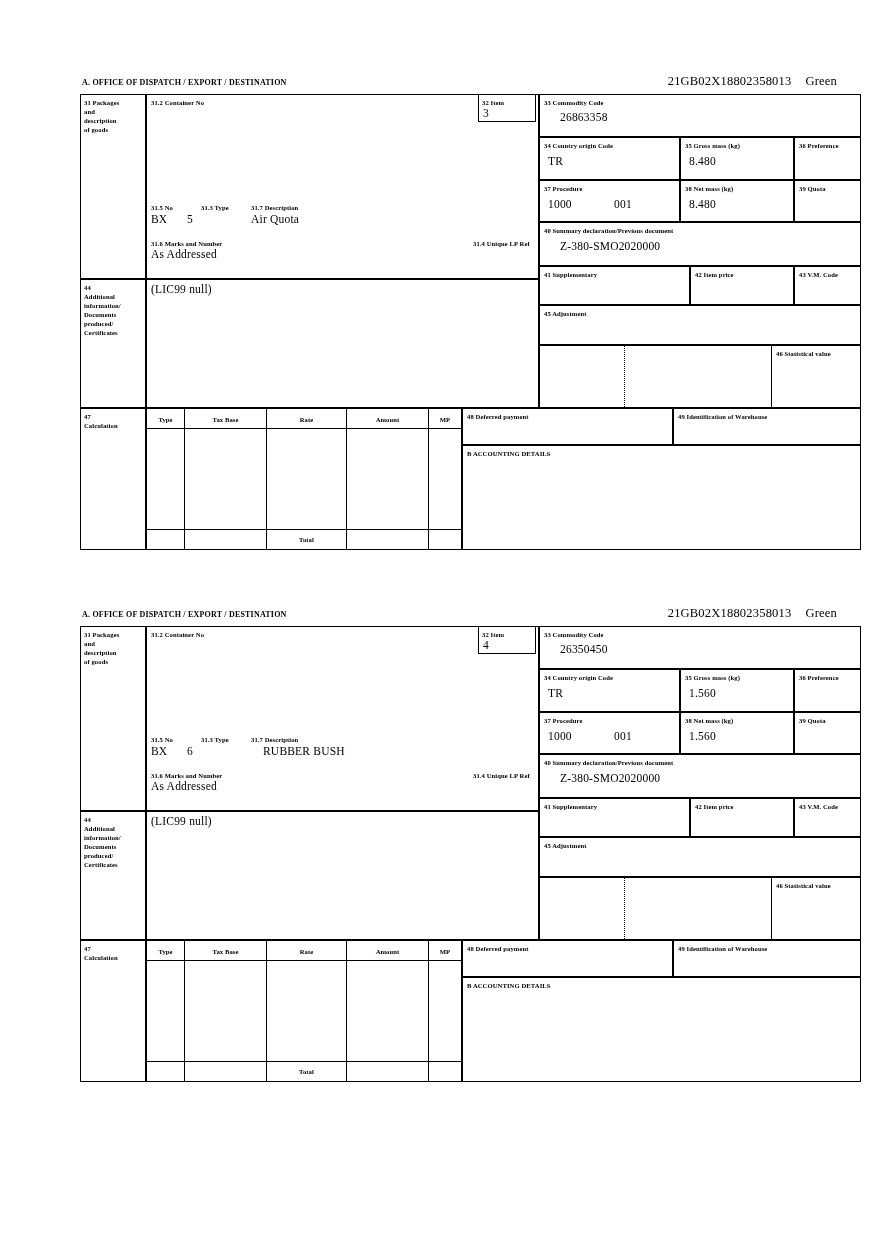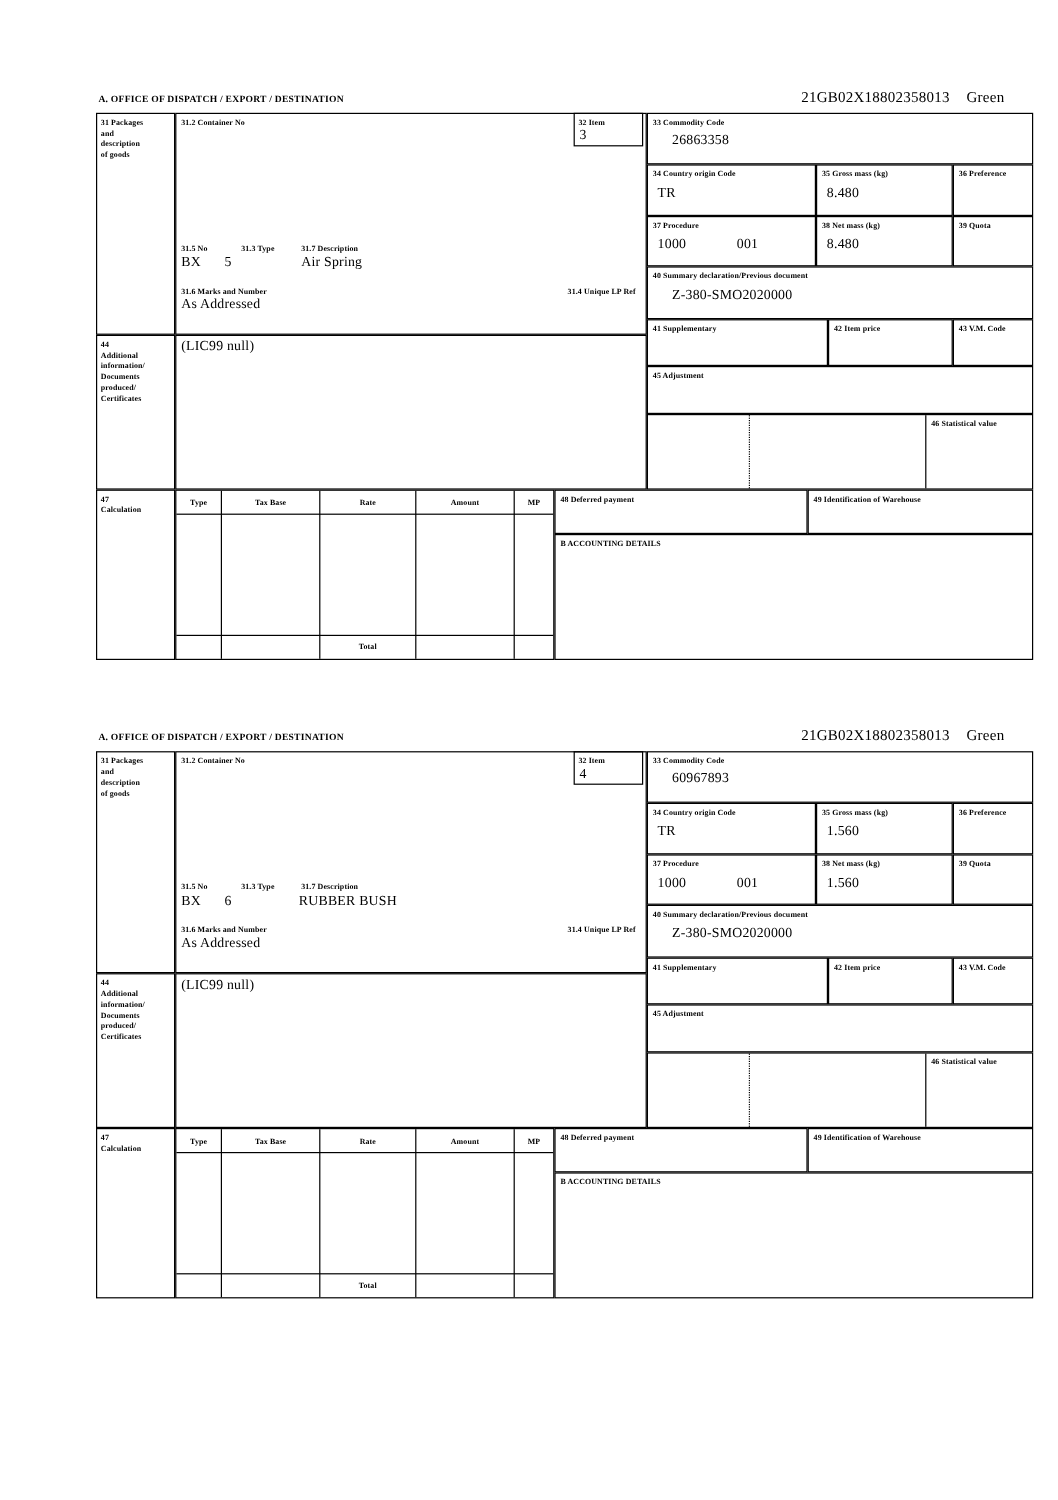--- a/index.html
+++ b/index.html
@@ -113,21 +113,21 @@
     <div class="box" style="left:66px; top:16px; width:393px; height:185px;">
       <div class="lbl" style="left:4px; top:3px;">31.2 Container No</div>
       <div class="val" style="left:70px; top:1px;"></div>
 
       <div class="lbl" style="left:4px; top:108px;">31.5 No</div>
       <div class="lbl" style="left:54px; top:108px;">31.3 Type</div>
       <div class="lbl" style="left:104px; top:108px;">31.7 Description</div>
 
       <div class="val" style="left:4px; top:118px;">BX</div>
       <div class="val" style="left:40px; top:118px;">5</div>
-      <div class="val" style="left:104px; top:118px;">Air Spring</div>
+      <div class="val" style="left:104px; top:118px;">Air Quota</div>
 
       <div class="lbl" style="left:4px; top:144px;">31.6 Marks and Number</div>
       <div class="lbl" style="left:326px; top:144px;">31.4 Unique LP Ref</div>
       <div class="val" style="left:4px; top:153px;">As Addressed</div>
       <div class="val" style="left:326px; top:153px;"></div>
     </div>
 
     <div class="box" style="left:398px; top:16px; width:58px; height:28px;">
       <div class="lbl" style="left:3px; top:3px;">32 Item</div>
       <div class="val" style="left:4px; top:12px;">3</div>
@@ -268,36 +268,36 @@
     <div class="box" style="left:66px; top:16px; width:393px; height:185px;">
       <div class="lbl" style="left:4px; top:3px;">31.2 Container No</div>
       <div class="val" style="left:70px; top:1px;"></div>
 
       <div class="lbl" style="left:4px; top:108px;">31.5 No</div>
       <div class="lbl" style="left:54px; top:108px;">31.3 Type</div>
       <div class="lbl" style="left:104px; top:108px;">31.7 Description</div>
 
       <div class="val" style="left:4px; top:118px;">BX</div>
       <div class="val" style="left:40px; top:118px;">6</div>
-      <div class="val" style="left:102px; top:118px;">RUBBER BUSH</div>
+      <div class="val" style="left:116px; top:118px;">RUBBER BUSH</div>
 
       <div class="lbl" style="left:4px; top:144px;">31.6 Marks and Number</div>
       <div class="lbl" style="left:326px; top:144px;">31.4 Unique LP Ref</div>
       <div class="val" style="left:4px; top:153px;">As Addressed</div>
       <div class="val" style="left:326px; top:153px;"></div>
     </div>
 
     <div class="box" style="left:398px; top:16px; width:58px; height:28px;">
       <div class="lbl" style="left:3px; top:3px;">32 Item</div>
       <div class="val" style="left:4px; top:12px;">4</div>
     </div>
 
     <div class="box" style="left:459px; top:16px; width:322px; height:43px;">
       <div class="lbl" style="left:4px; top:3px;">33 Commodity Code</div>
-      <div class="val" style="left:20px; top:16px;">60967893</div>
+      <div class="val" style="left:20px; top:16px;">26350450</div>
     </div>
 
     <div class="box" style="left:459px; top:59px; width:141px; height:43px;">
       <div class="lbl" style="left:4px; top:3px;">34 Country origin Code</div>
       <div class="val" style="left:8px; top:17px;">TR</div>
     </div>
     <div class="box" style="left:600px; top:59px; width:114px; height:43px;">
       <div class="lbl" style="left:4px; top:3px;">35 Gross mass (kg)</div>
       <div class="val" style="left:8px; top:17px;">1.560</div>
     </div>

